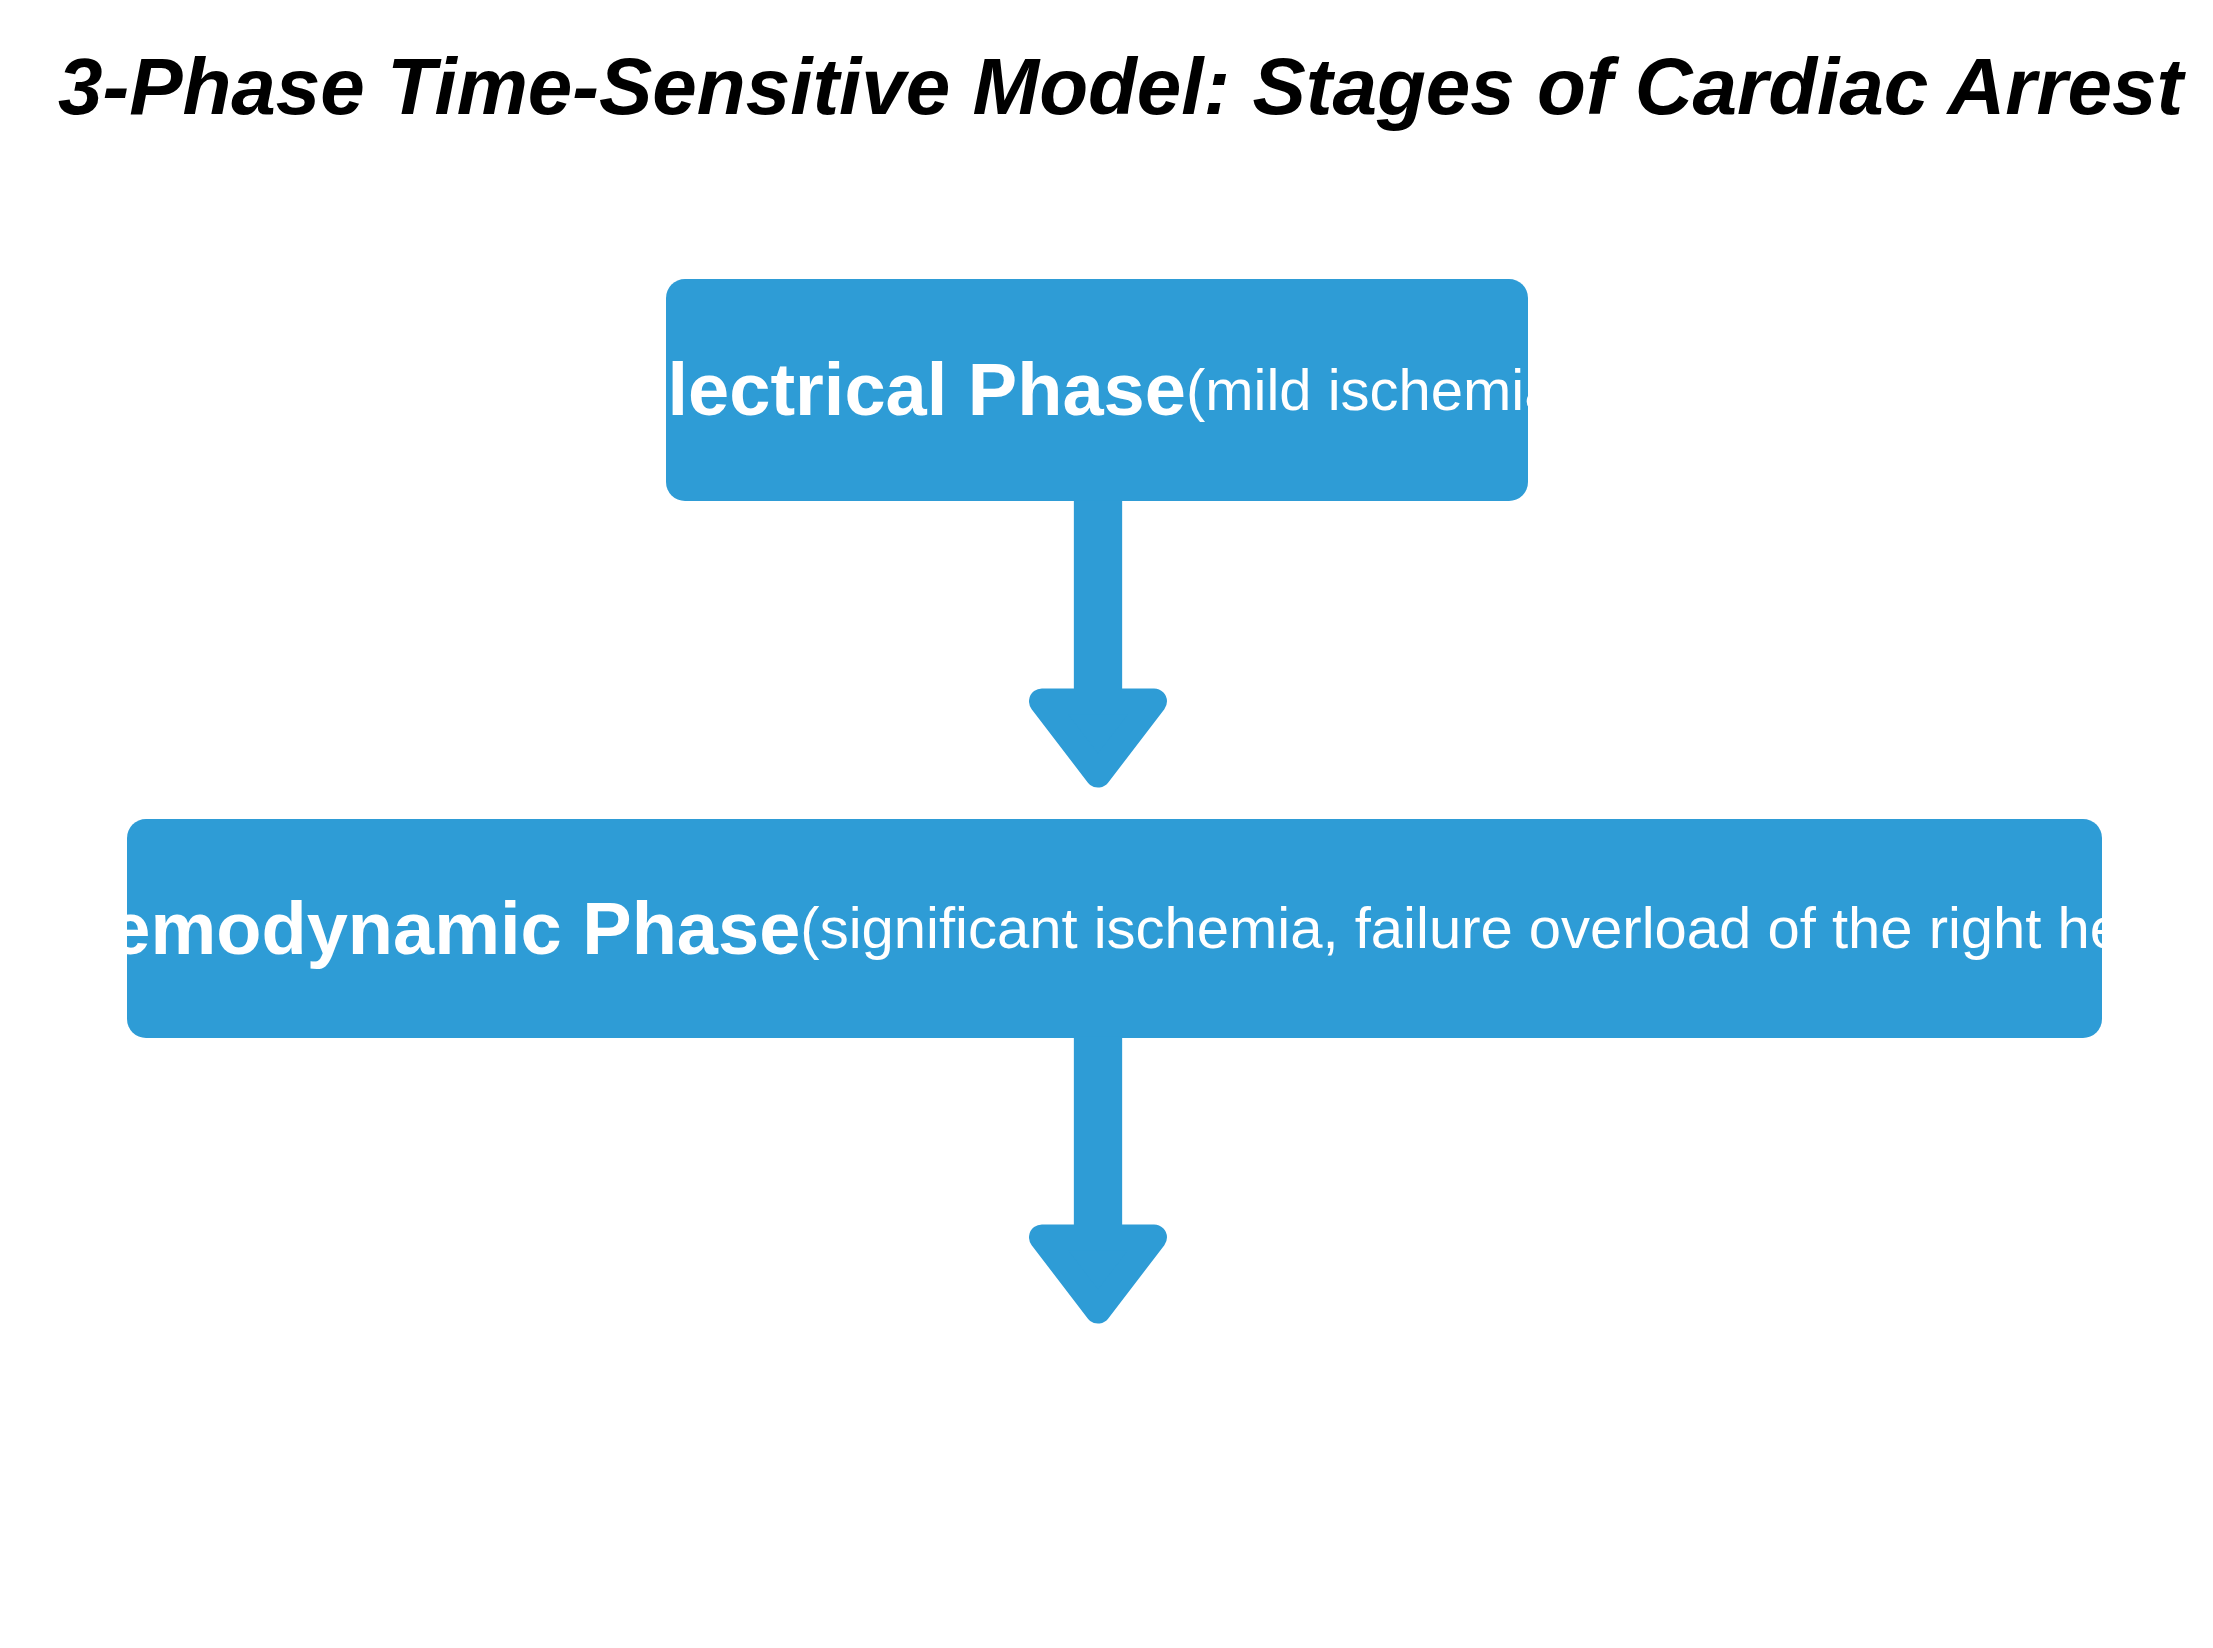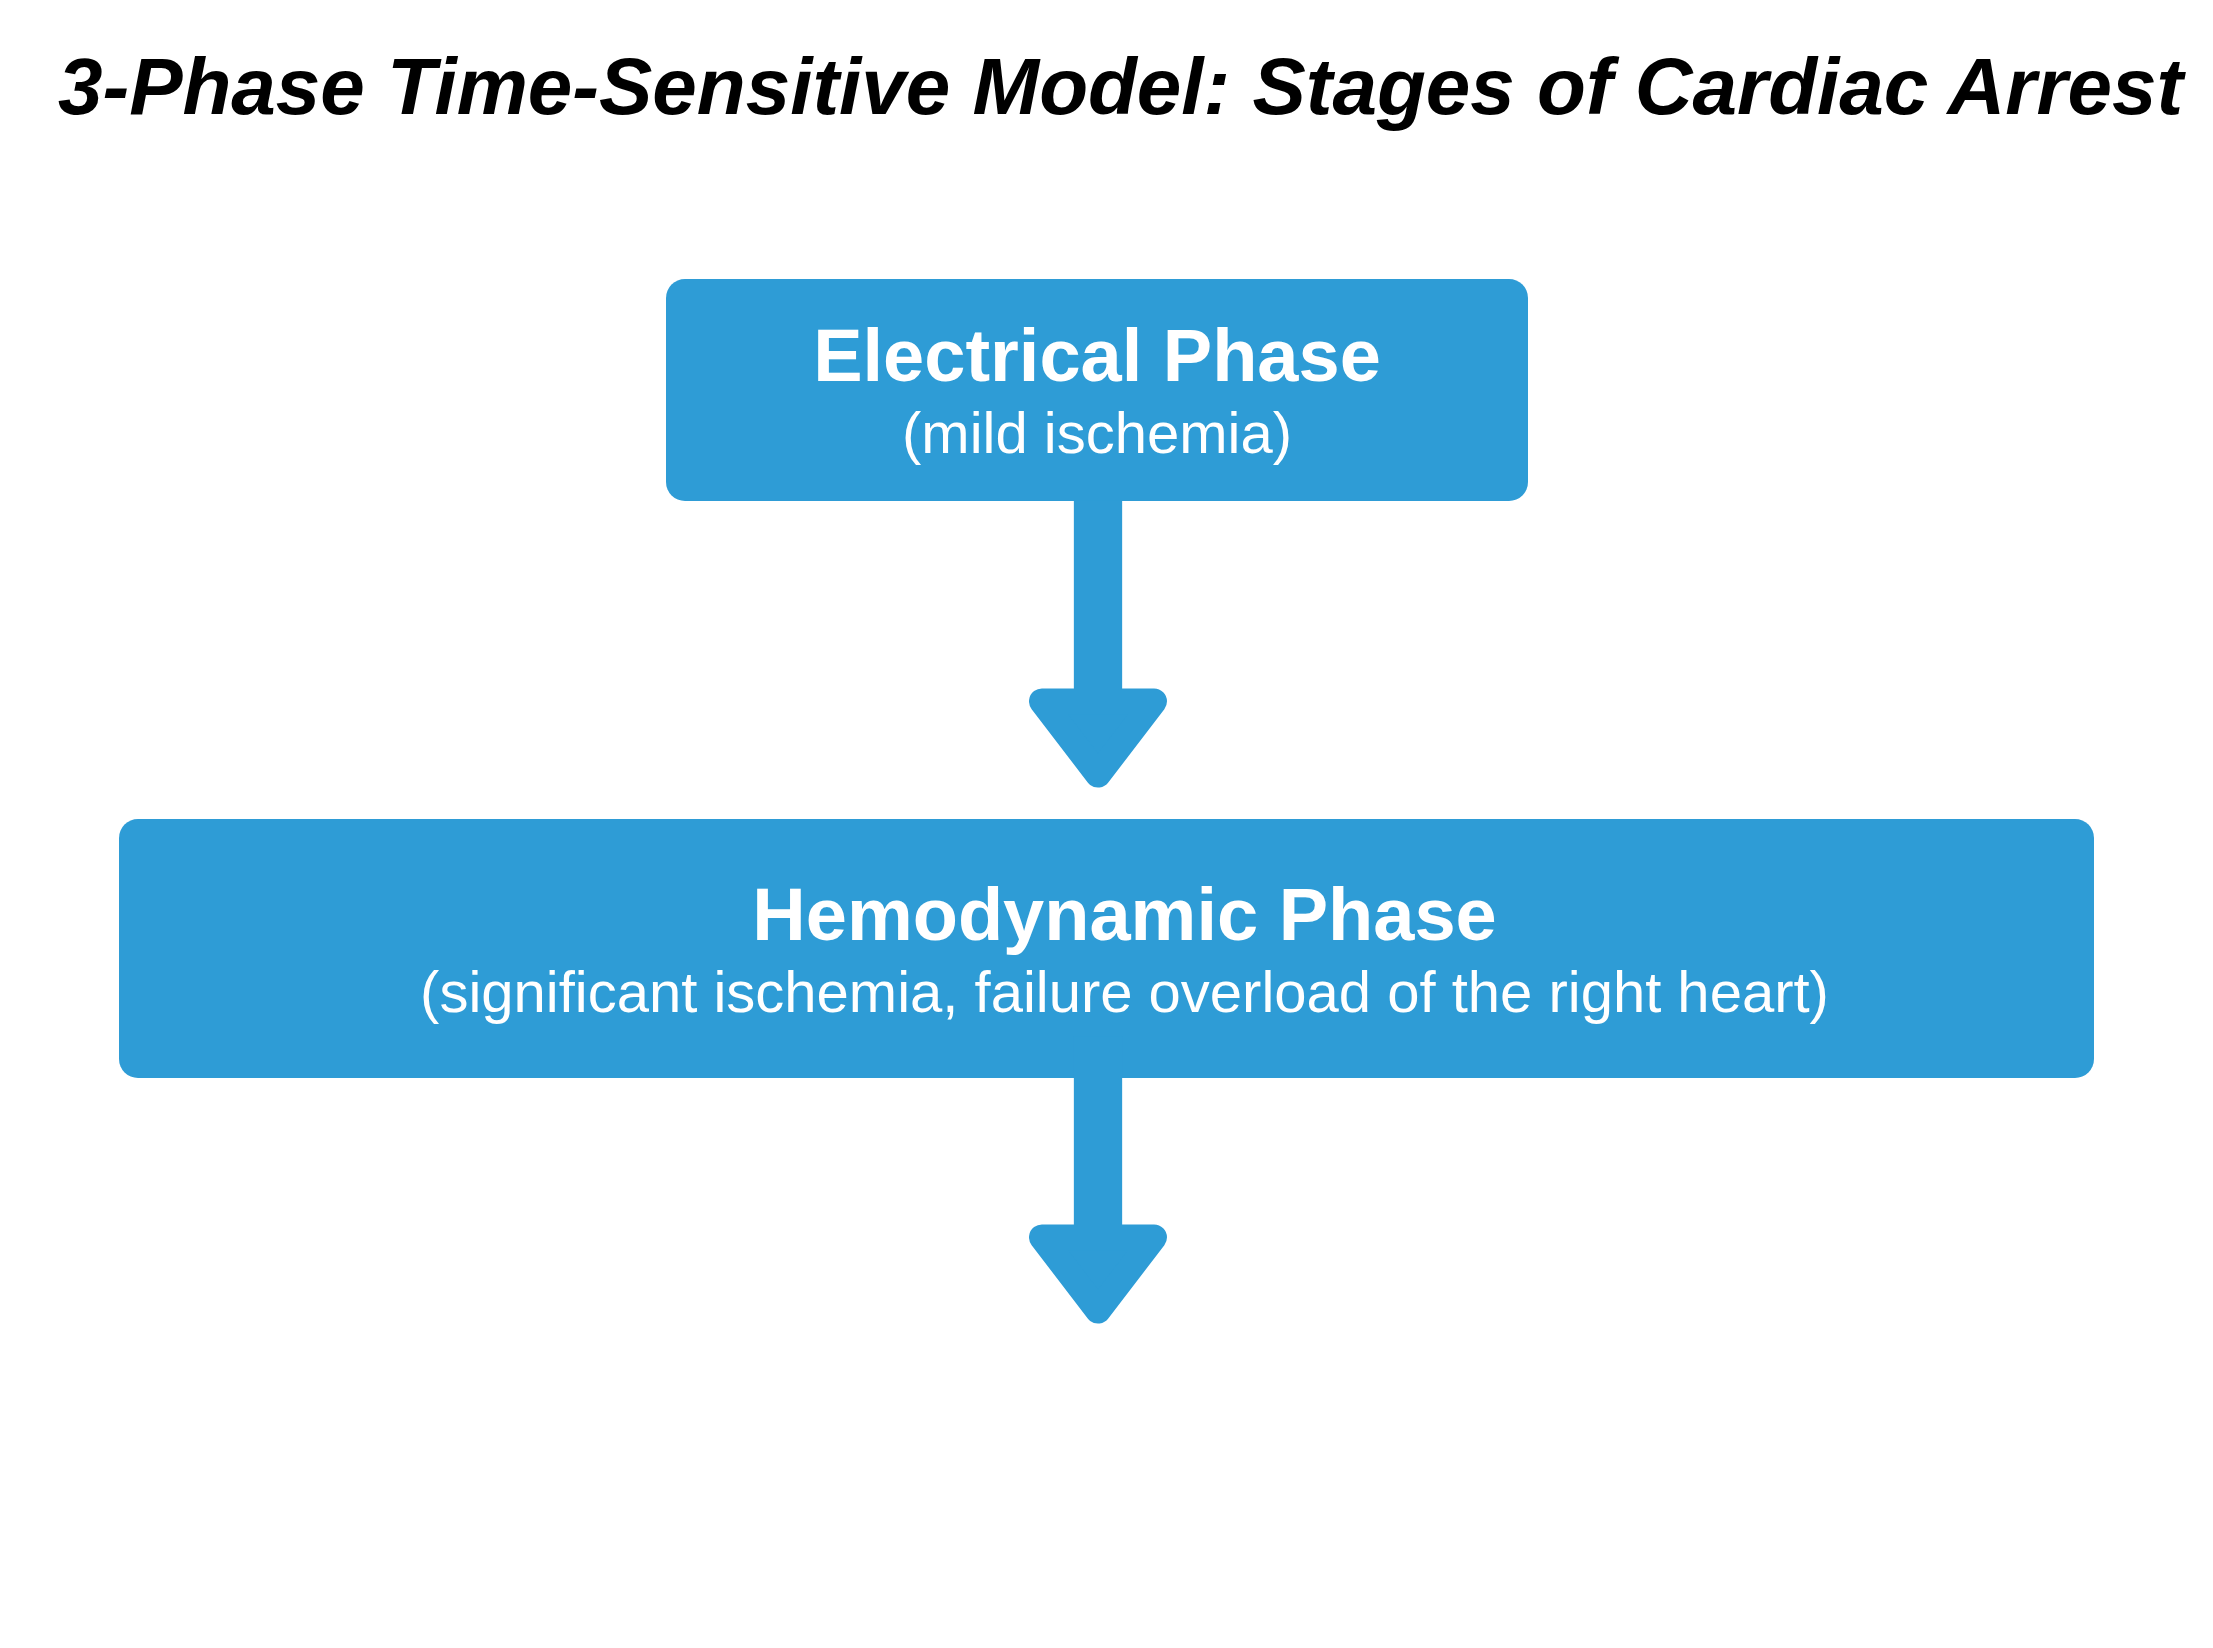--- a/index.html
+++ b/index.html
@@ -26,38 +26,37 @@
     font-style: italic;
     color: var(--title-text, #000000);
     white-space: nowrap;
   }
   .stage-box {
     position: absolute;
     background: var(--box-fill, #2E9CD6);
     border-radius: 19px;
     color: var(--box-text, #ffffff);
     display: flex;
-    flex-direction: column;
     align-items: center;
     justify-content: center;
     text-align: center;
     line-height: 1.18;
   }
   .stage-name {
     font-size: 74px;
     font-weight: bold;
     white-space: nowrap;
   }
   .stage-detail {
     font-size: 58px;
     font-weight: normal;
     white-space: nowrap;
   }
   #box-electrical   { left: 666px;  top: 279px;  width: 862px;  height: 222px; }
-  #box-hemodynamic  { left: 119px;  top: 819px;  width: 1939px; height: 259px; padding-left: 36px; }
+  #box-hemodynamic  { left: 127px;  top: 819px;  width: 1939px; height: 219px; padding-left: 36px; }
   #box-metabolic    { left: 408px;  top: 1361px; width: 1377px; height: 222px; }
   .arrow {
     position: absolute;
     width: 138px;
     height: 294px;
     color: var(--arrow, #2E9CD6);
     display: block;
   }
   #arrow-1 { left: 1029px; top: 500px; }
   #arrow-2 { left: 1029px; top: 1036px; }

